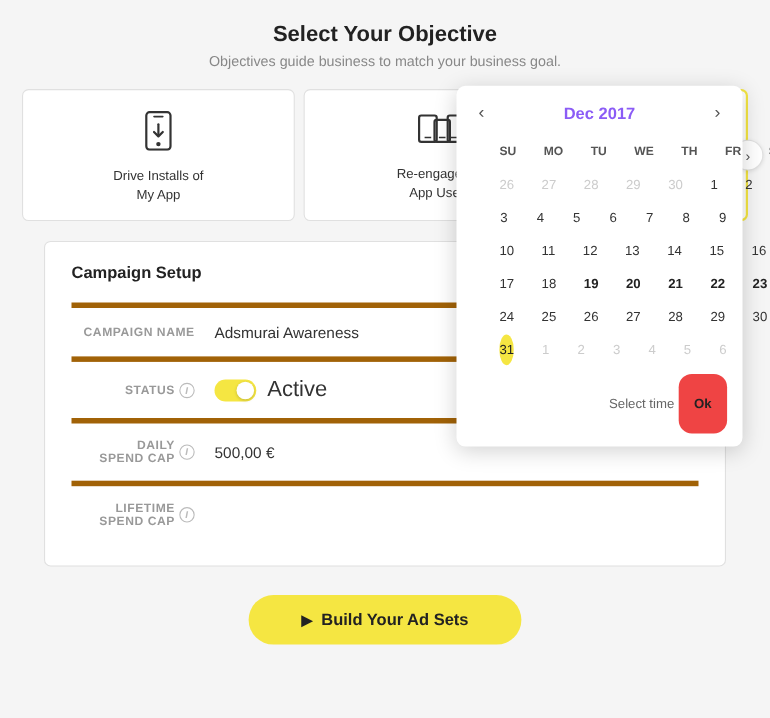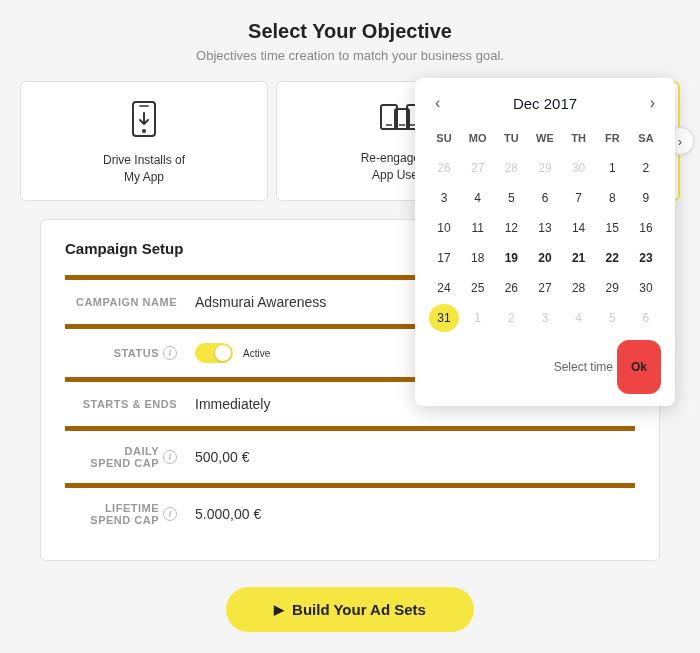--- a/index.html
+++ b/index.html
@@ -186,21 +186,21 @@
       height: 16px;
       background: #fff;
       border-radius: 50%;
       position: absolute;
       top: 2px;
       left: 20px;
       box-shadow: 0 1px 3px rgba(0,0,0,0.2);
     }
 
     .toggle-label {
-      font-size: 10px;
+      font-size: 20px;
       color: #333;
     }
 
     
     .build-btn-wrapper {
       display: flex;
       justify-content: center;
       margin-top: 8px;
       margin-bottom: 20px;
     }
@@ -247,22 +247,22 @@
       background: none;
       border: none;
       font-size: 16px;
       cursor: pointer;
       color: #555;
       padding: 2px 6px;
     }
 
     .cal-month-year {
       font-size: 15px;
-      font-weight: 400;
-      color: #0f172a;
+      font-weight: 700;
+      color: #8b5cf6;
     }
 
     .cal-grid {
       width: 100%;
     }
 
     .cal-row {
       display: flex;
       justify-content: space-between;
       margin-bottom: 2px;
@@ -271,20 +271,21 @@
     .cal-cell {
       width: 30px;
       height: 28px;
       display: flex;
       align-items: center;
       justify-content: center;
       font-size: 12px;
       color: #333;
       border-radius: 50%;
       cursor: pointer;
+      margin-left: 25px;
     }
 
     .cal-cell.header-cell {
       font-weight: 700;
       color: #555;
       font-size: 11px;
       cursor: default;
     }
 
     .cal-cell.other-month {
@@ -350,21 +351,21 @@
     }
 
   </style>
 </head>
 <body>
 
 <div class="page-wrapper">
 
   <div class="header">
     <div class="header-title">Select Your Objective</div>
-    <div class="header-subtitle">Objectives time creation to match your business goal.</div>
+    <div class="header-subtitle">Objectives guide business to match your business goal.</div>
   </div>
 
   <div class="objectives-row">
 
 
     <div class="obj-card">
       <span class="card-icon">
         <svg width="28" height="36" viewBox="0 0 28 36">
           <rect x="3" y="1" width="22" height="34" rx="3" fill="none" stroke="#333" stroke-width="2"></rect>
           <line x1="10" y1="5" x2="18" y2="5" stroke="#333" stroke-width="1.5" stroke-linecap="round"></line>
@@ -440,39 +441,34 @@
       <div class="form-value">
         <div class="toggle-container">
           <div class="toggle">
             <div class="toggle-knob"></div>
           </div>
           <span class="toggle-label">Active</span>
         </div>
       </div>
     </div>
 
-    <div class="form-row">
-      <div class="form-label">STARTS &amp; ENDS</div>
-      <div class="form-value">Immediately</div>
-    </div>
 
     <div class="form-row">
       <div class="form-label">
         DAILY<br>SPEND CAP
         <span class="info-icon">i</span>
       </div>
       <div class="form-value">500,00 €</div>
     </div>
 
     <div class="form-row">
       <div class="form-label">
         LIFETIME<br>SPEND CAP
         <span class="info-icon">i</span>
       </div>
-      <div class="form-value">5.000,00 €</div>
     </div>
 
   </div>
 
   <div class="build-btn-wrapper">
     <button class="build-btn">
       <span class="build-btn-arrow">▶</span>
       <span>Build Your Ad Sets</span>
     </button>
   </div>

